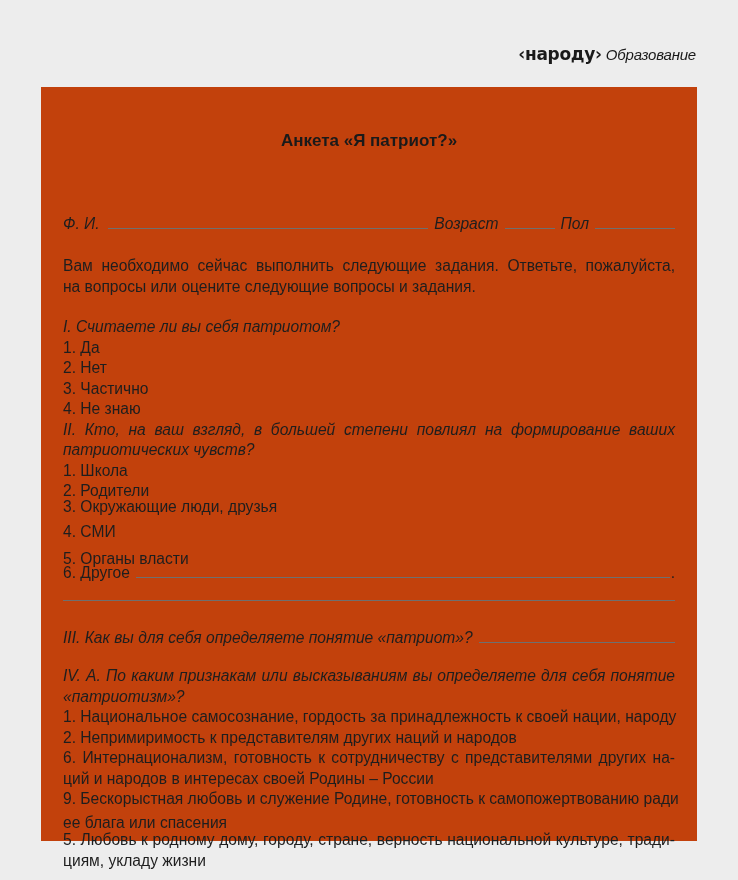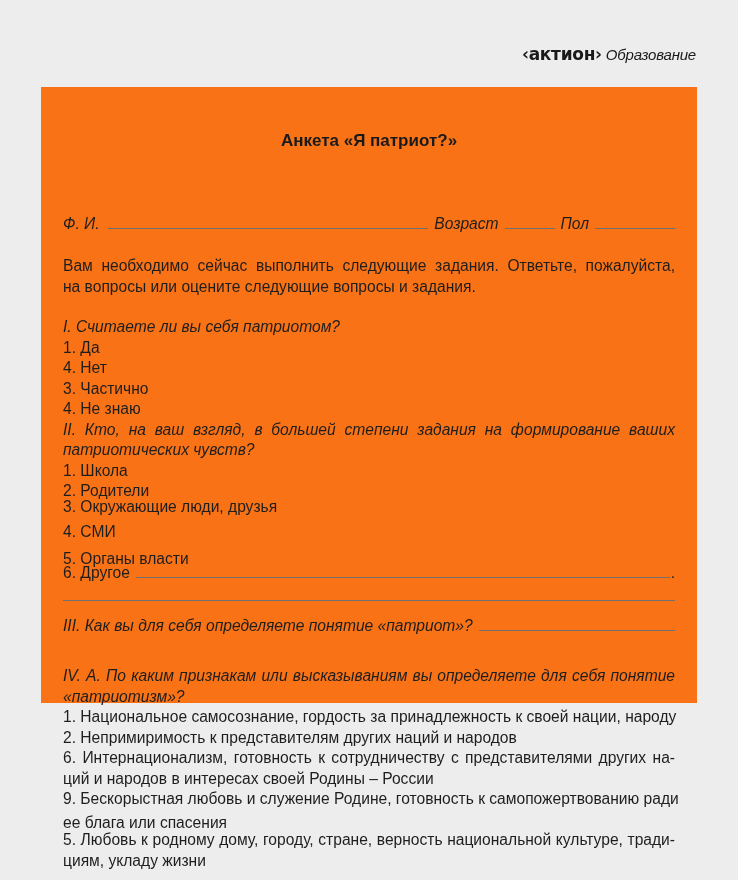--- a/index.html
+++ b/index.html
@@ -35,22 +35,22 @@
       font-style: italic;
       font-size: 15px;
       margin-left: 4px;
       letter-spacing: -0.2px;
     }
     .card {
       position: absolute;
       left: 41px;
       top: 87px;
       width: 656px;
-      height: 616px;
-      background: #f97316;
+      height: 754px;
+      background: #c2410c;
     }
     .content {
       position: absolute;
       left: 22px;
       right: 22px;
       top: 0;
     }
     .title {
       position: absolute;
       top: 44px;
@@ -98,21 +98,21 @@
       left: 0;
       right: 0;
       height: 0;
       border-bottom: 1.4px solid #6f6f6f;
     }
   </style>
 </head>
 <body>
 
 <div class="logo">
-  <span class="logo-brand">‹актион›</span>
+  <span class="logo-brand">‹народу›</span>
   <span class="logo-sub">Образование</span>
 </div>
 
 <div class="card">
   <div class="content">
 
     <div class="title">Анкета «Я патриот?»</div>
 
     <div class="line row-flex" style="top:86px;">
       <span class="it">Ф. И.</span>
@@ -121,38 +121,38 @@
       <span class="blank" style="width:50px;margin:0 6px;"></span>
       <span class="it">Пол</span>
       <span class="blank" style="width:80px;margin-left:6px;"></span>
     </div>
 
     <div class="line justify" style="top:128px;">Вам необходимо сейчас выполнить следующие задания. Ответьте, пожалуйста,</div>
     <div class="line" style="top:148.5px;">на вопросы или оцените следующие вопросы и задания.</div>
 
     <div class="line it" style="top:189px;">I. Считаете ли вы себя патриотом?</div>
     <div class="line" style="top:209.5px;">1. Да</div>
-    <div class="line" style="top:230px;">4. Нет</div>
+    <div class="line" style="top:230px;">2. Нет</div>
     <div class="line" style="top:250.5px;">3. Частично</div>
     <div class="line" style="top:271px;">4. Не знаю</div>
 
-    <div class="line it justify" style="top:291.5px;">II. Кто, на ваш взгляд, в большей степени задания на формирование ваших</div>
+    <div class="line it justify" style="top:291.5px;">II. Кто, на ваш взгляд, в большей степени повлиял на формирование ваших</div>
     <div class="line it" style="top:312px;">патриотических чувств?</div>
     <div class="line" style="top:332.5px;">1. Школа</div>
     <div class="line" style="top:353px;">2. Родители</div>
     <div class="line" style="top:369px;">3. Окружающие люди, друзья</div>
     <div class="line" style="top:394px;">4. СМИ</div>
     <div class="line" style="top:421px;">5. Органы власти</div>
     <div class="line row-flex" style="top:435px;">
       <span>6. Другое</span>
       <span class="blank grow" style="margin:0 1px 0 6px;"></span>
       <span>.</span>
     </div>
 
-    <div class="line row-flex it" style="top:488px;">
+    <div class="line row-flex it" style="top:500px;">
       <span>III. Как вы для себя определяете понятие «патриот»?</span>
       <span class="blank grow" style="margin-left:6px;"></span>
     </div>
     <div class="full-rule" style="top:513px;"></div>
 
     <div class="line it justify" style="top:538px;">IV. А. По каким признакам или высказываниям вы определяете для себя понятие</div>
     <div class="line it" style="top:558.5px;">«патриотизм»?</div>
 
     <div class="line justify" style="top:579px;">1. Национальное самосознание, гордость за принадлежность к своей нации, народу</div>
     <div class="line" style="top:599.5px;">2. Непримиримость к представителям других наций и народов</div>

